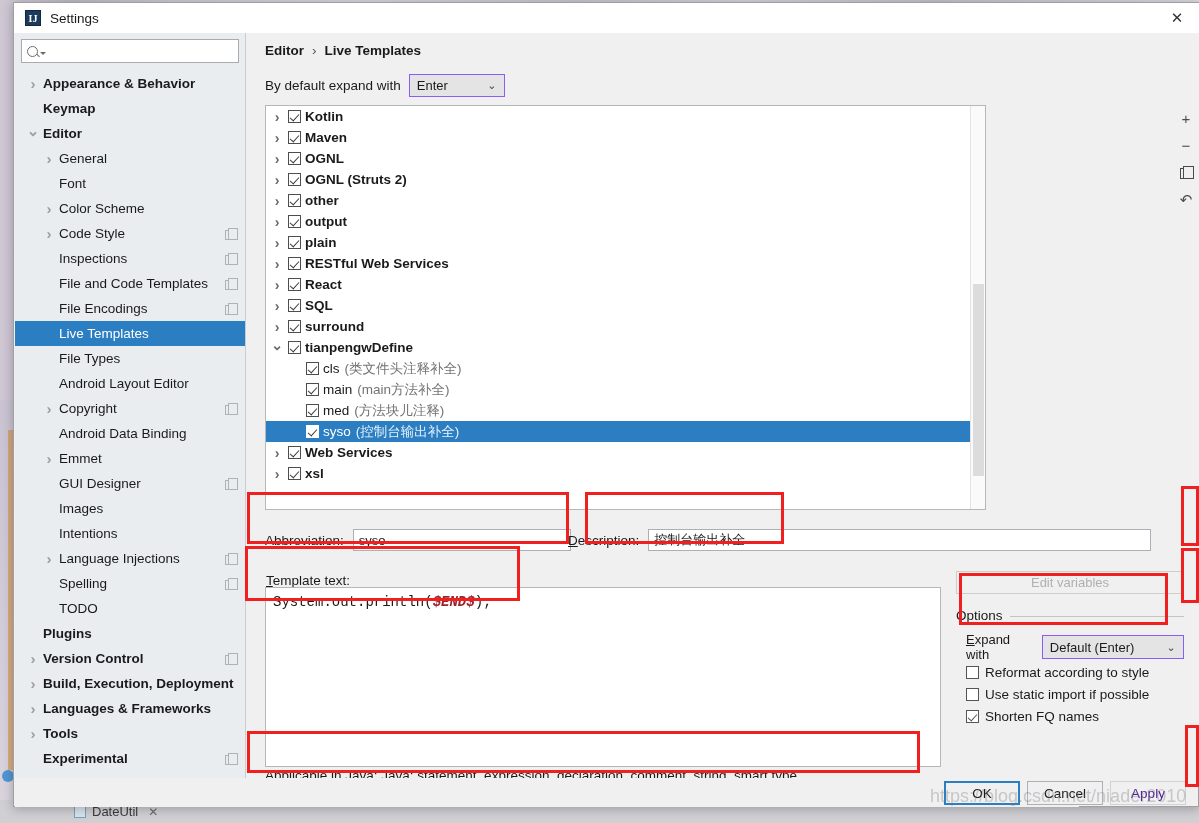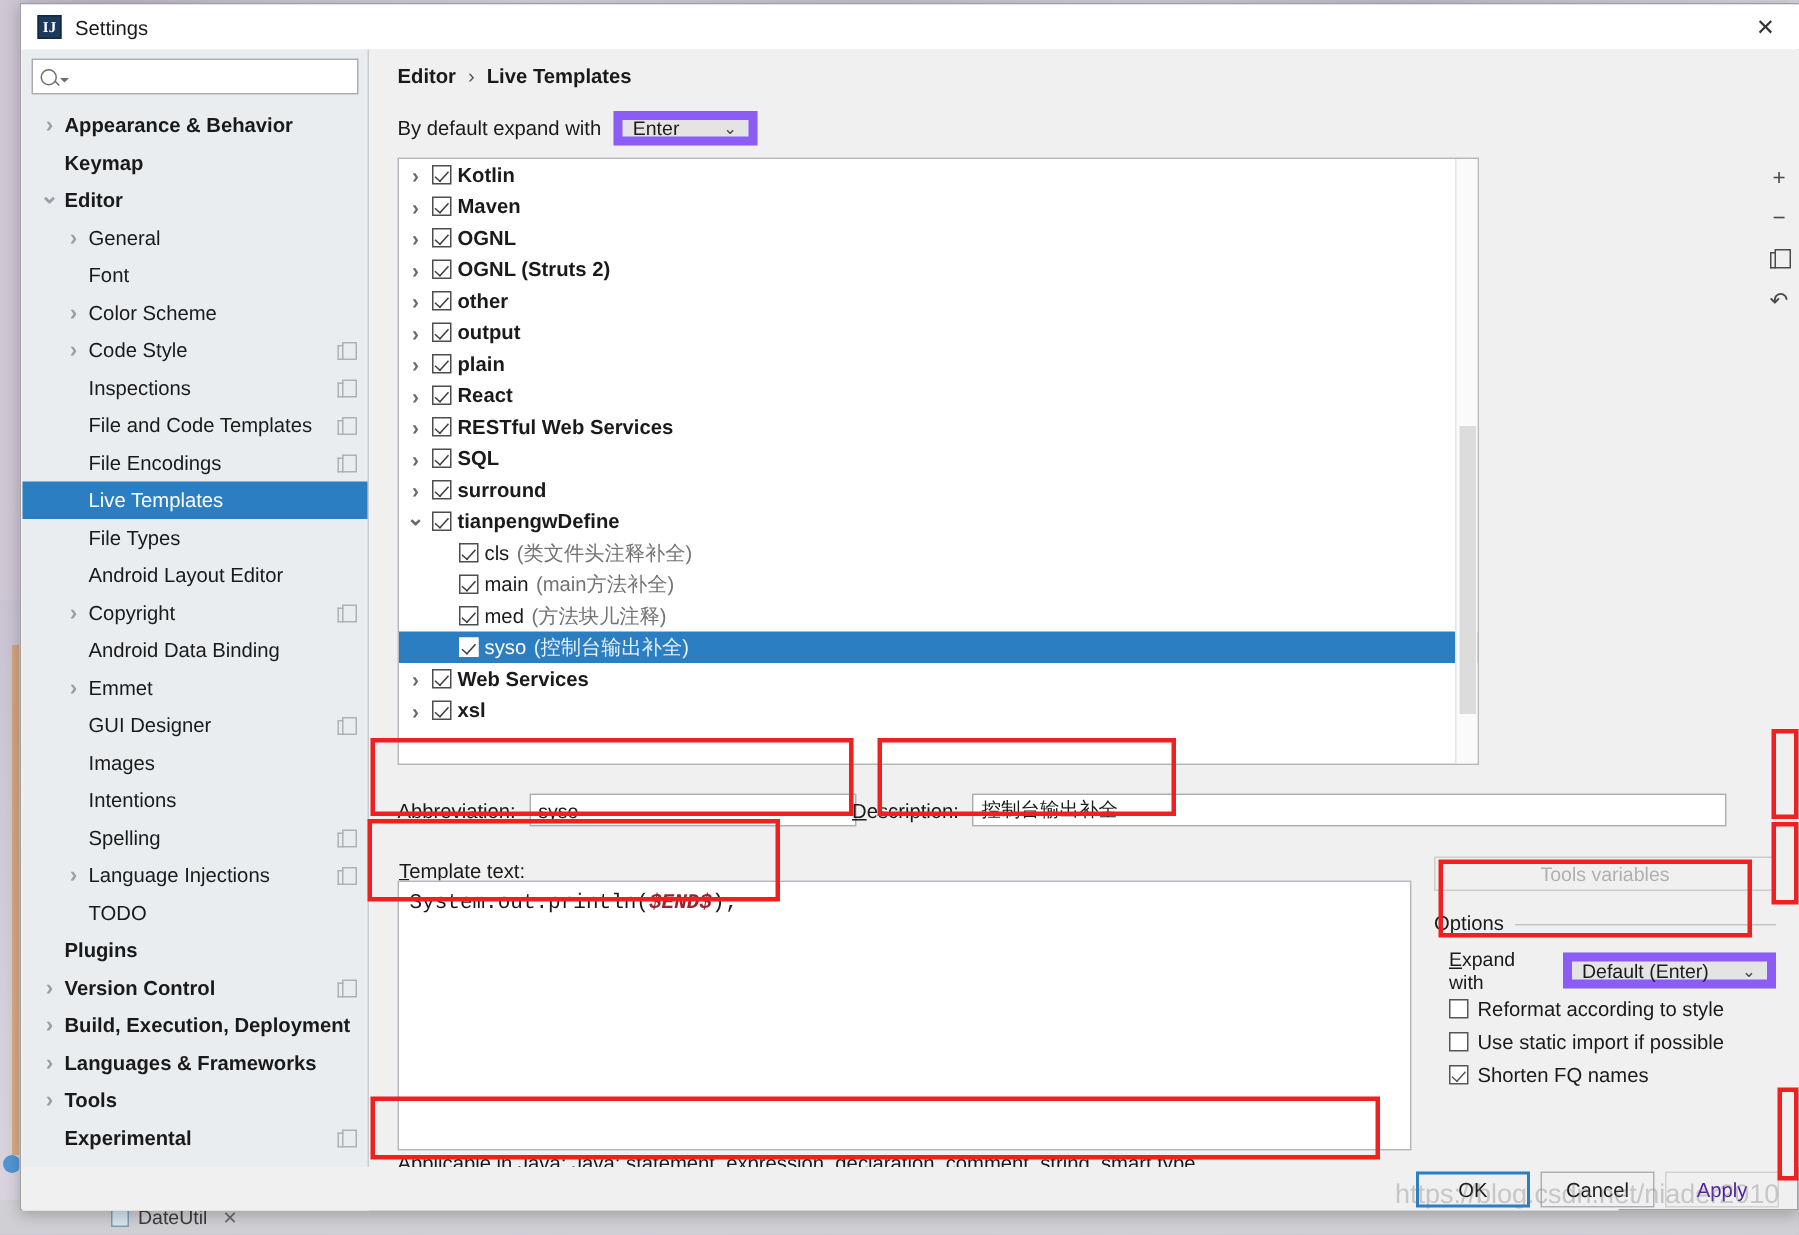--- a/index.html
+++ b/index.html
@@ -164,21 +164,21 @@
     display: flex; align-items: center; gap: 8px;
   }
   #breadcrumb .sep { color: #555; font-weight: normal; }
 
   #expand-row {
     position: absolute; left: 19px; top: 41px;
     display: flex; align-items: center; gap: 8px;
   }
   #expand-row .lbl { font-size: 13.5px; }
   .combo {
-    height: 23px; border: 6px solid #8b5cf6; background: #e4e4e4;
+    height: 23px; border: 1px solid #8b5cf6; background: #e4e4e4;
     display: inline-flex; align-items: center; padding: 0 4px 0 7px;
     font-size: 13px; cursor: pointer; position: relative;
   }
   .combo .val { flex: 1; white-space: nowrap; }
   .combo .chev {
     width: 16px; text-align: center; color: #4a4a4a; font-size: 11px;
   }
   #expand-combo { width: 96px; }
 
   
@@ -452,27 +452,27 @@
         <div class="nav-item lvl1 noarrow">
           <span class="label">GUI Designer</span>
           <span class="copyicon"></span>
         </div>
         <div class="nav-item lvl1 noarrow">
           <span class="label">Images</span>
         </div>
         <div class="nav-item lvl1 noarrow">
           <span class="label">Intentions</span>
         </div>
+        <div class="nav-item lvl1">
+          <span class="arrow right"></span>
+          <span class="label">Language Injections</span>
+          <span class="copyicon"></span>
+        </div>
         <div class="nav-item lvl1 noarrow">
           <span class="label">Spelling</span>
-          <span class="copyicon"></span>
-        </div>
-        <div class="nav-item lvl1">
-          <span class="arrow right"></span>
-          <span class="label">Language Injections</span>
           <span class="copyicon"></span>
         </div>
         <div class="nav-item lvl1 noarrow">
           <span class="label">TODO</span>
         </div>
         <div class="nav-item lvl0 noarrow">
           <span class="label">Plugins</span>
         </div>
         <div class="nav-item lvl0">
           <span class="arrow right"></span>
@@ -550,26 +550,26 @@
             <span class="name">output</span>
           </div>
           <div class="trow">
             <span class="arrow right"></span>
             <span class="cb checked"></span>
             <span class="name">plain</span>
           </div>
           <div class="trow">
             <span class="arrow right"></span>
             <span class="cb checked"></span>
+            <span class="name">RESTful Web Services</span>
+          </div>
+          <div class="trow">
+            <span class="arrow right"></span>
+            <span class="cb checked"></span>
             <span class="name">React</span>
-          </div>
-          <div class="trow">
-            <span class="arrow right"></span>
-            <span class="cb checked"></span>
-            <span class="name">RESTful Web Services</span>
           </div>
           <div class="trow">
             <span class="arrow right"></span>
             <span class="cb checked"></span>
             <span class="name">SQL</span>
           </div>
           <div class="trow">
             <span class="arrow right"></span>
             <span class="cb checked"></span>
             <span class="name">surround</span>
@@ -630,21 +630,21 @@
     </div>
 
     <div id="desc-row">
       <span class="fld-label"><u>D</u>escription:</span>
       <input id="desc-input" type="text" value="控制台输出补全" style="">
     </div>
 
     <div id="tpl-label"><u>T</u>emplate text:</div>
     <div id="tpl-area"><span>System.out.println(</span><span class="var">$END$</span><span>);</span></div>
 
-    <div id="edit-vars">Tools variables</div>
+    <div id="edit-vars">Edit variables</div>
 
     <div id="options-group">
       <div id="options-line"></div>
       <div id="options-legend">Options</div>
       <div id="expand-with-row">
         <span><u>E</u>xpand with</span>
         <div class="combo" id="expand-with-combo">
           <span class="val">Default (Enter)</span>
           <span class="chev">⌄</span>
         </div>

